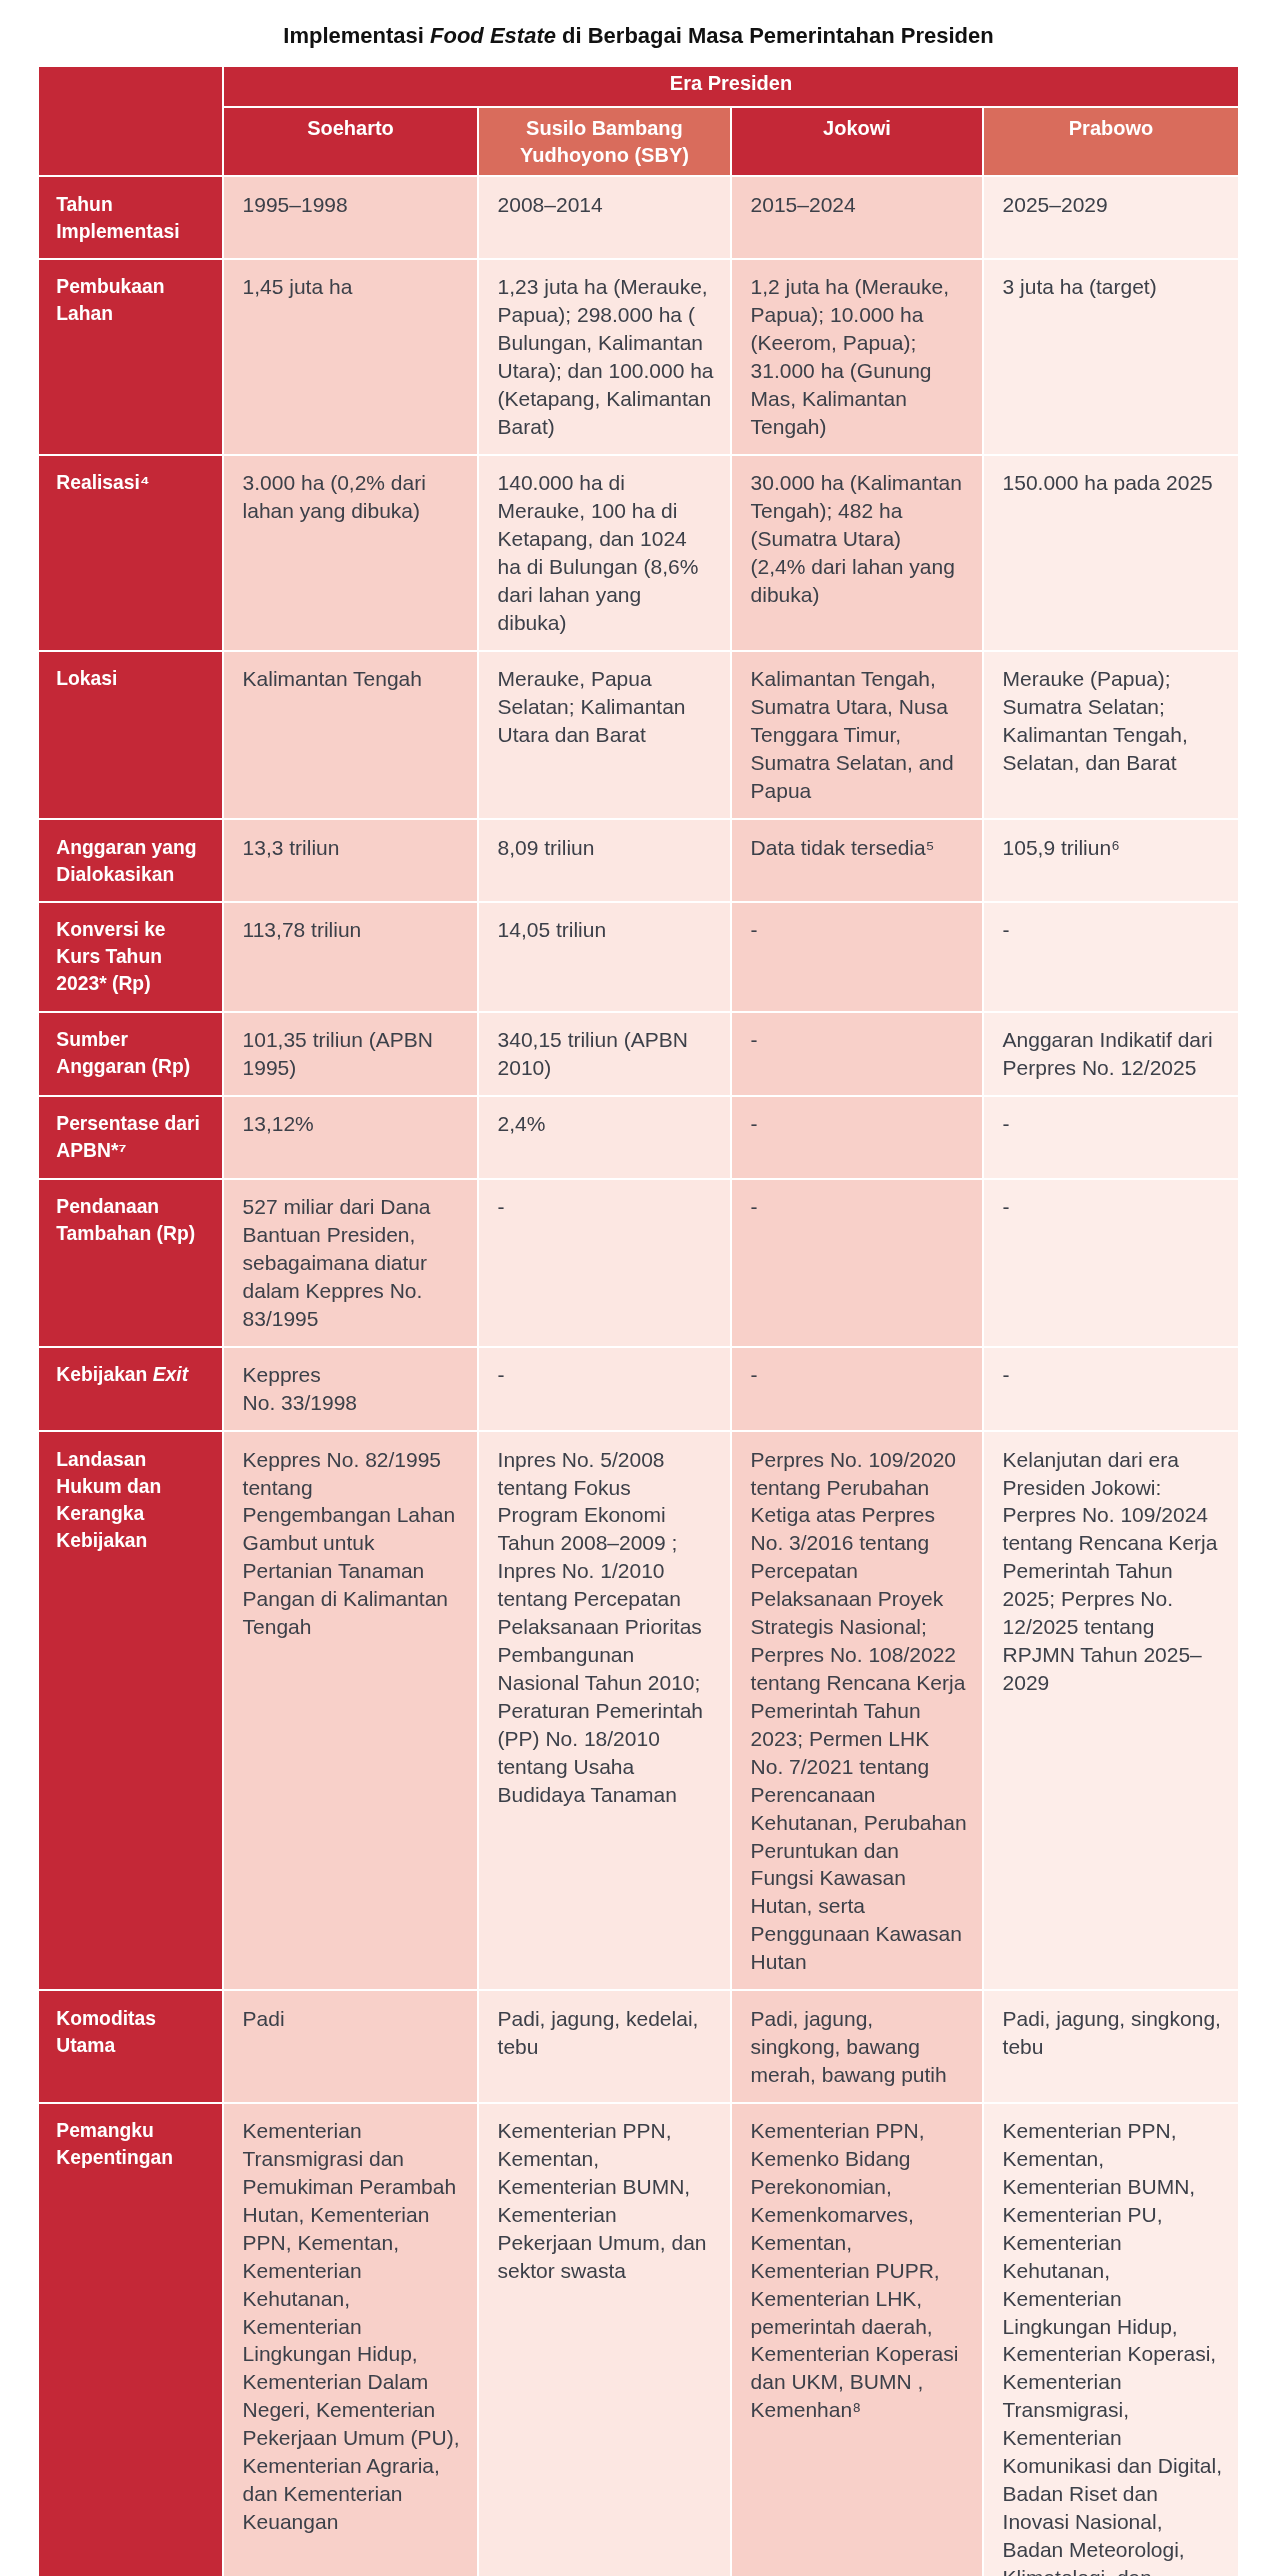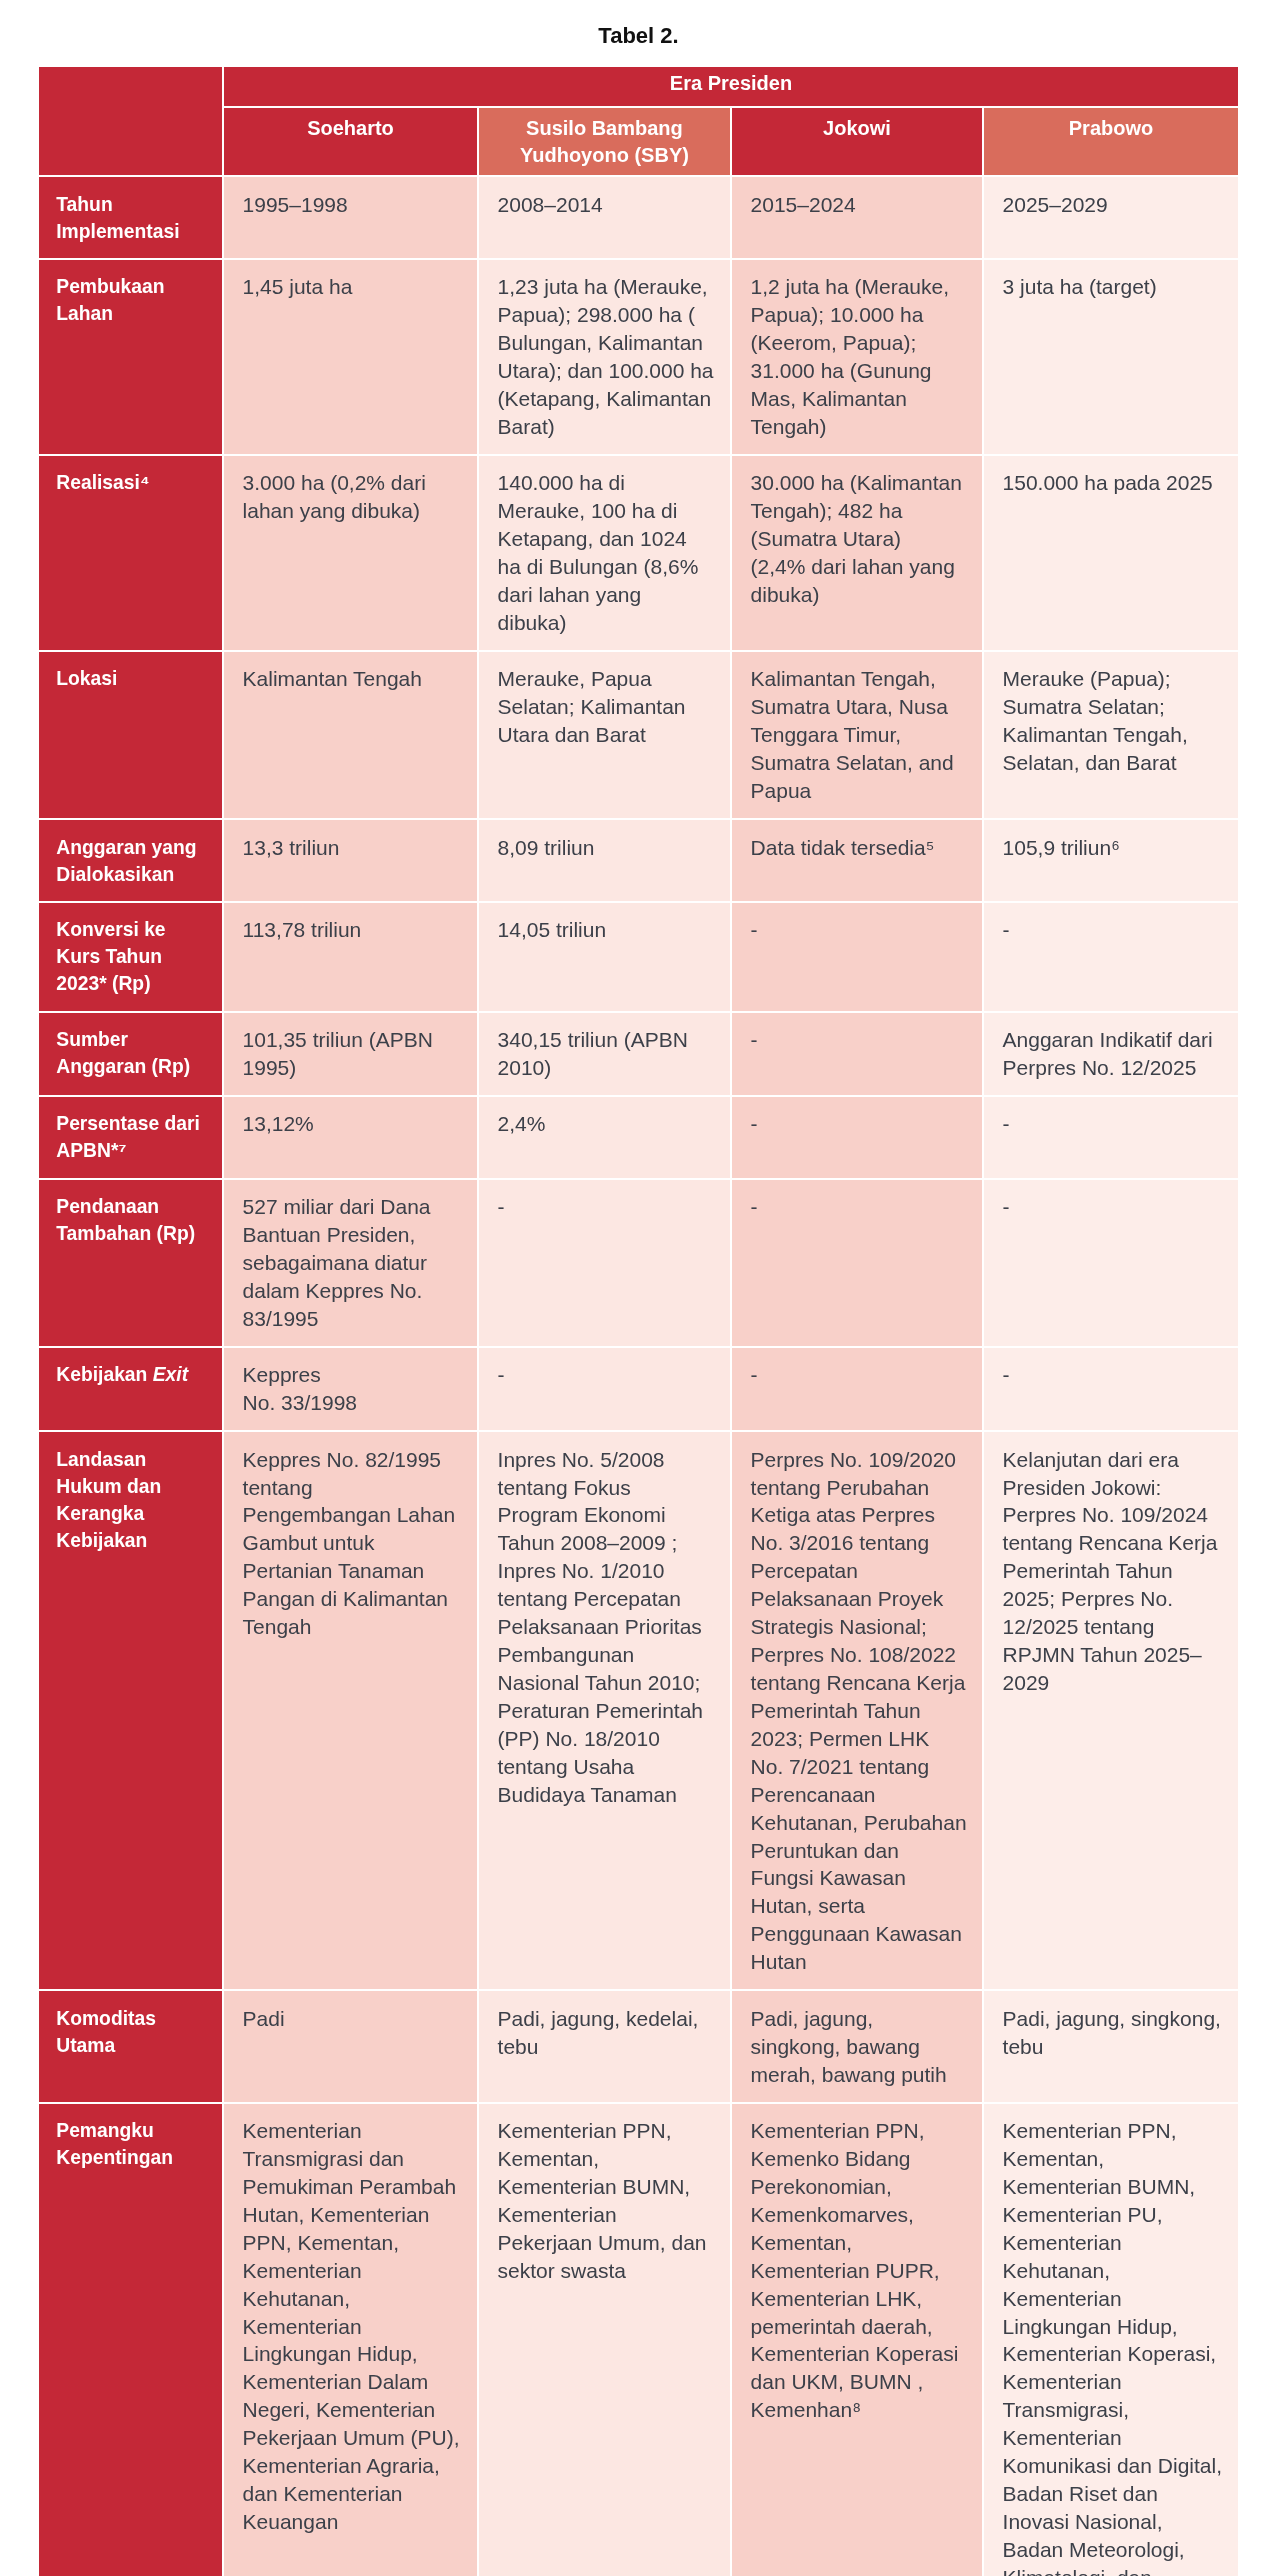--- a/index.html
+++ b/index.html
@@ -97,21 +97,21 @@
   tr.h-r11{height:518px;}
   tr.h-r12{height:94px;}
   tr.h-r13{height:634px;}
 </style>
 </head>
 <body>
 
 <div class="page">
 
   <div class="title">
-    <div>Tabel 2.</div>
+    <div><span>Implementasi </span><em>Food Estate</em><span> di Berbagai Masa Pemerintahan Presiden</span></div>
   </div>
 
   <table class="fe">
     <colgroup>
       <col class="c-label">
         <col class="c-soeharto">
         <col class="c-sby">
         <col class="c-jokowi">
         <col class="c-prabowo">
     </colgroup>

